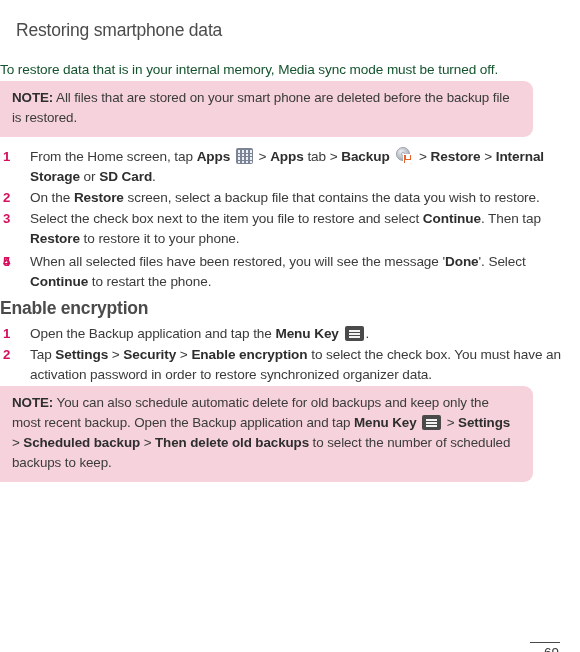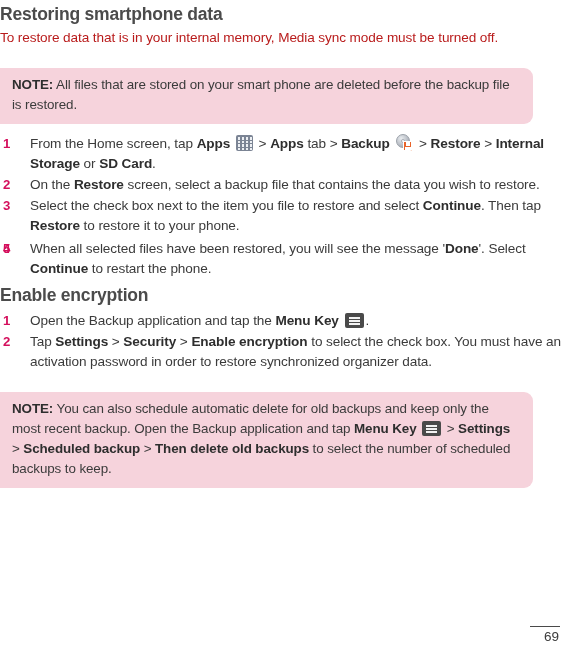--- a/index.html
+++ b/index.html
@@ -17,45 +17,45 @@
   }
   .page {
     position: relative;
     width: 580px;
     height: 652px;
     box-sizing: border-box;
     padding: 0 0 0 0;
   }
   h1.section-title {
     font-size: 17.5px;
-    font-weight: bold;
+    font-weight: normal;
     color: #4b4b4b;
-    margin: 0;
+    margin: 16px;
     padding: 4px 0 3px 0;
     letter-spacing: -0.2px;
   }
   h2.section-title {
     font-size: 17.5px;
     font-weight: bold;
     color: #4b4b4b;
     margin: 0;
     padding: 5px 0 2px 0;
     letter-spacing: -0.2px;
   }
   p.body-text {
     font-size: 13.6px;
     line-height: 20px;
     margin: 0;
-    color: #b91c1c;
+    color: #14532d;
     letter-spacing: -0.1px;
   }
   .note-box {
     background: #f6d3dc;
     border-radius: 0 9px 9px 0;
-    margin: 20px 0 10px 0;
+    margin: 1px 0 10px 0;
     padding: 7px 14px 9px 12px;
     width: 533px;
     box-sizing: border-box;
     font-size: 13.4px;
     line-height: 20px;
     color: #3b3b3b;
     letter-spacing: -0.1px;
   }
   .note-box b { font-weight: bold; }
   .steps {

